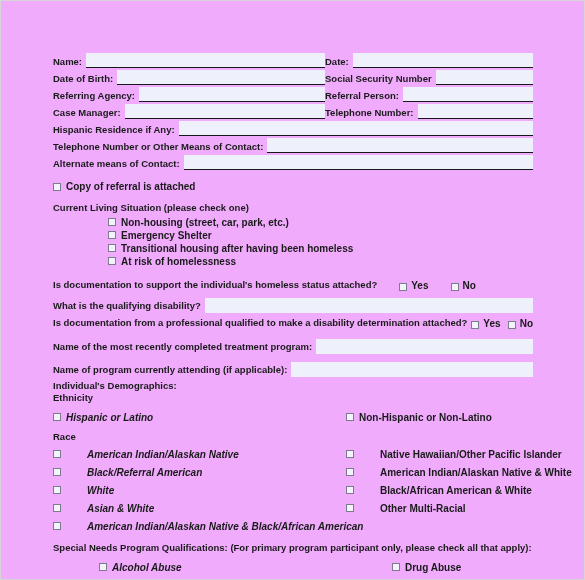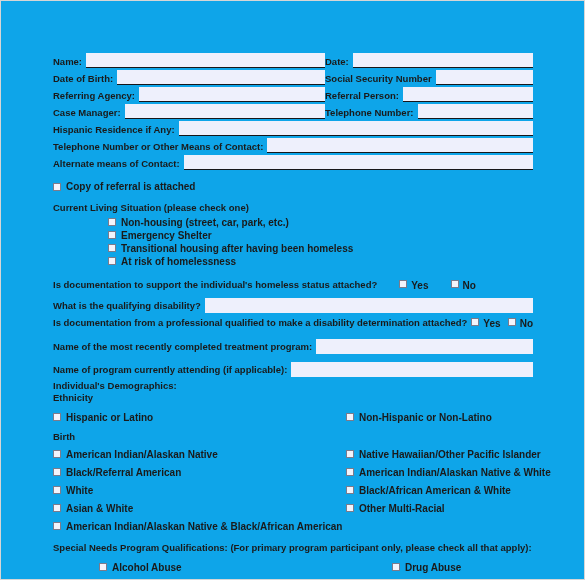--- a/index.html
+++ b/index.html
@@ -8,21 +8,21 @@
     background: #ffffff;
   }
   body {
     font-family: "Liberation Sans", sans-serif;
   }
   .page {
     position: relative;
     width: 585px;
     height: 580px;
     box-sizing: border-box;
-    background: #0ea5e9;
+    background: #f0abfc;
     border: 1px solid #d6d6d6;
     overflow: hidden;
   }
   .sheet {
     position: absolute;
     left: 52px;
     top: 50px;
     width: 480px;
   }
 
@@ -105,39 +105,39 @@
   .spacer-4 { height: 4px; }
   .spacer-3 { height: 3px; }
 
   .indent-55 { margin-left: 55px; }
   .indent-27 { }
   .indent-54 { margin-left: 46px; }
 
   
   .yn {
     display: flex;
-    align-items: flex-start;
+    align-items: flex-end;
   }
   .yn .cb { margin-right: 4px; }
   .yn-gap-a { width: 22px; }
   .yn-gap-b { width: 40px; }
 
   .qrow {
     display: flex;
     align-items: center;
     height: 15px;
   }
 
   
   .grid2 {
     display: flex;
   }
-  .grid2 .g-left { width: 270px; flex: none; }
+  .grid2 .g-left { width: 270px; flex: none; font-style: italic; }
   .grid2 .g-right { width: 210px; flex: none; padding-left: 23px; }
-  .race-row { height: 18px; display: flex; align-items: center; }
+  .race-row { height: 18px; display: flex; align-items: center; gap: 21px; }
 </style>
 </head>
 <body>
 
 <div class="page">
   <div class="sheet">
 
     <div>
 
       <div class="cols">
@@ -330,21 +330,21 @@
           <div class="cbrow">
             <span class="cb"></span>
             <span class="cbtext">Non-Hispanic or Non-Latino</span>
           </div>
         </div>
       </div>
 
       <div class="spacer-8"></div>
 
       <div class="indent-27">
-        <div class="lbl">Birth</div>
+        <div class="lbl">Race</div>
       </div>
 
       <div class="spacer-4"></div>
 
       <div class="grid2">
         <div class="g-left indent-27">
           <div class="race-row">
             <span class="cb" style="margin-right:5px;"></span>
             <span class="cbtext">American Indian/Alaskan Native</span>
           </div>

